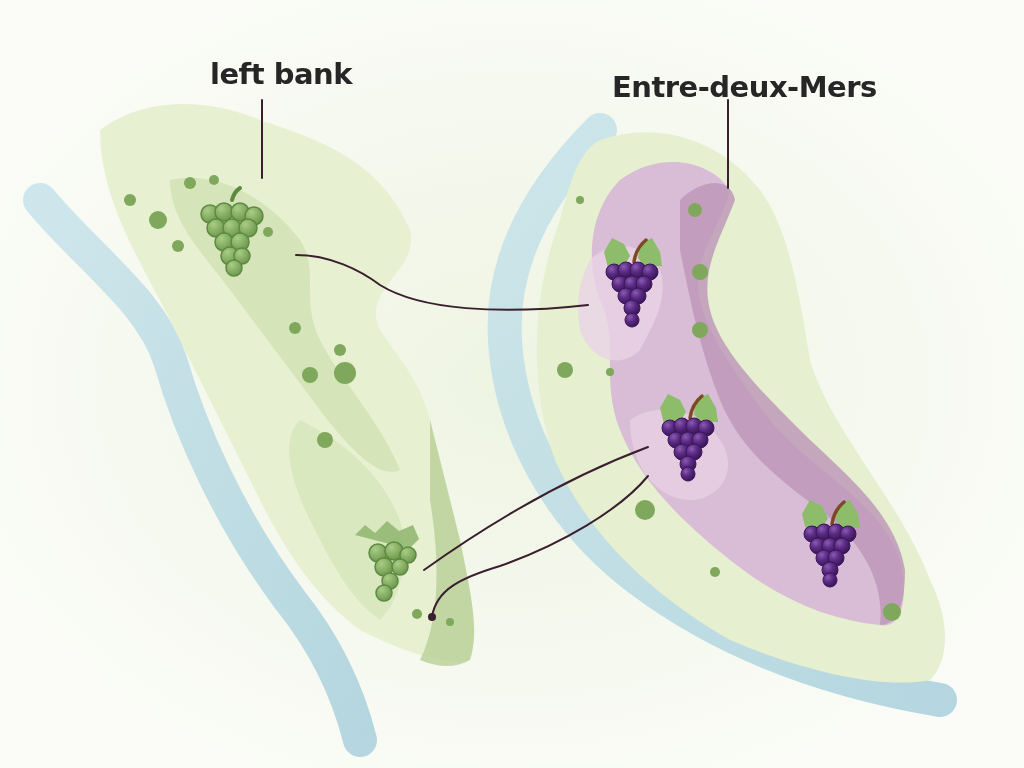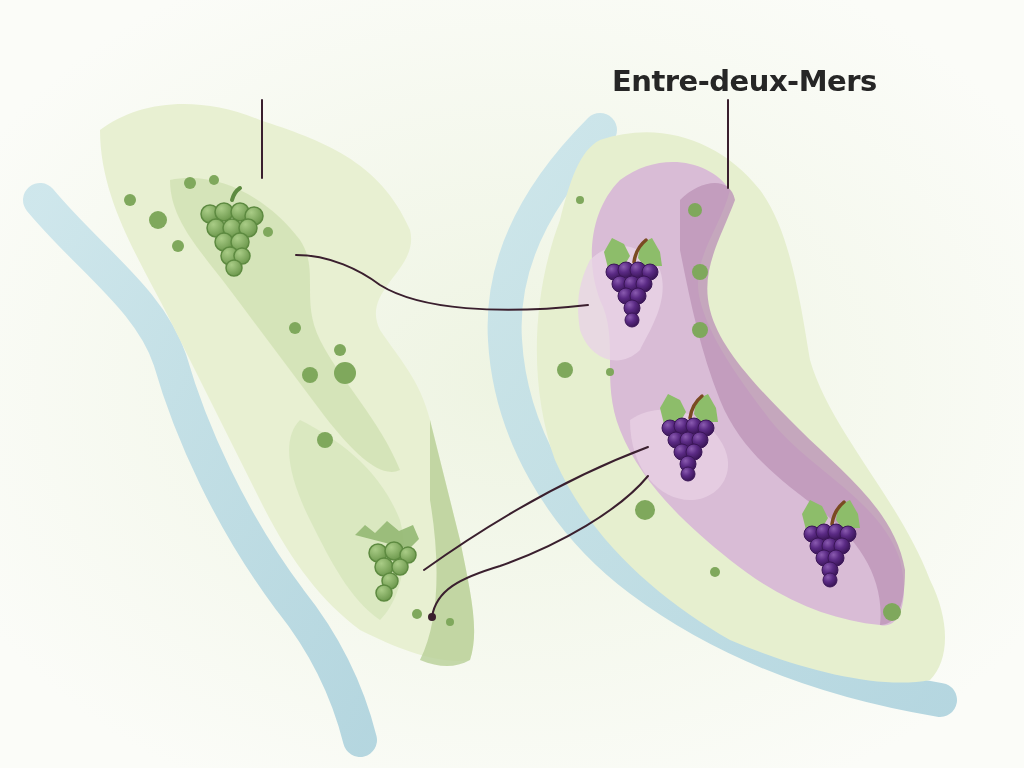--- a/index.html
+++ b/index.html
@@ -1,20 +1,20 @@
 <!DOCTYPE html>
 <html><head>
 <meta charset="utf-8">
 <style>
   html,body{margin:0;padding:0;}
   body{width:1024px;height:768px;overflow:hidden;background:#fbfcf8;font-family:"DejaVu Sans","Liberation Sans",sans-serif;position:relative;}
   #stage{position:absolute;left:0;top:0;width:1024px;height:768px;}
   .label{position:absolute;font-weight:bold;color:#262626;font-size:29px;letter-spacing:-0.5px;white-space:nowrap;}
   #lbl-left{left:210px;top:57px;}
-  #lbl-right{left:612px;top:64px;}
+  #lbl-right{left:612px;top:70px;}
 </style>
 </head>
 <body>
 
 <div id="stage">
 <svg width="1024" height="768" viewBox="0 0 1024 768">
   <defs>
     <radialGradient id="bgGlow" cx="50%" cy="50%" r="60%">
       <stop offset="0" stop-color="#eef4e2"></stop>
       <stop offset="1" stop-color="#fbfcf8"></stop>
@@ -173,14 +173,15 @@
   <g stroke="#3a1f2e" stroke-width="2" fill="none" stroke-linecap="round">
     <line x1="262" y1="100" x2="262" y2="178"></line>
     <line x1="728" y1="100" x2="728" y2="188"></line>
     <path d="M296 255 C 330 255, 360 270, 380 285 C 420 310, 500 315, 588 305"></path>
     <path d="M424 570 C 480 530, 560 480, 648 447"></path>
     <path d="M432 617 C 436 590, 460 578, 500 566 C 560 545, 620 510, 648 476"></path>
   </g>
   <circle cx="432" cy="617" r="4" fill="#3a1f2e"></circle>
 </svg>
 
+  <div class="label" id="lbl-left">left bank</div>
   <div class="label" id="lbl-right">Entre-deux-Mers</div>
 </div>
 
 </body></html>

